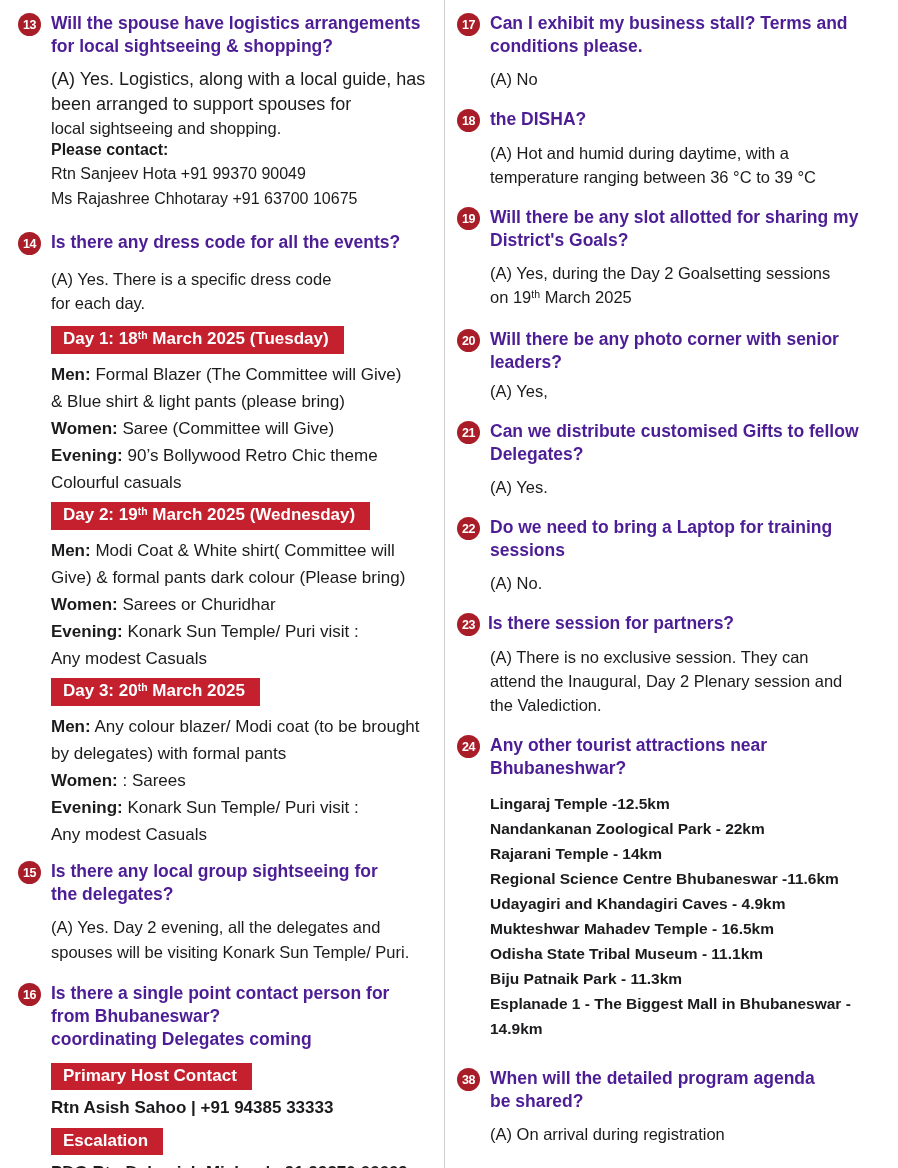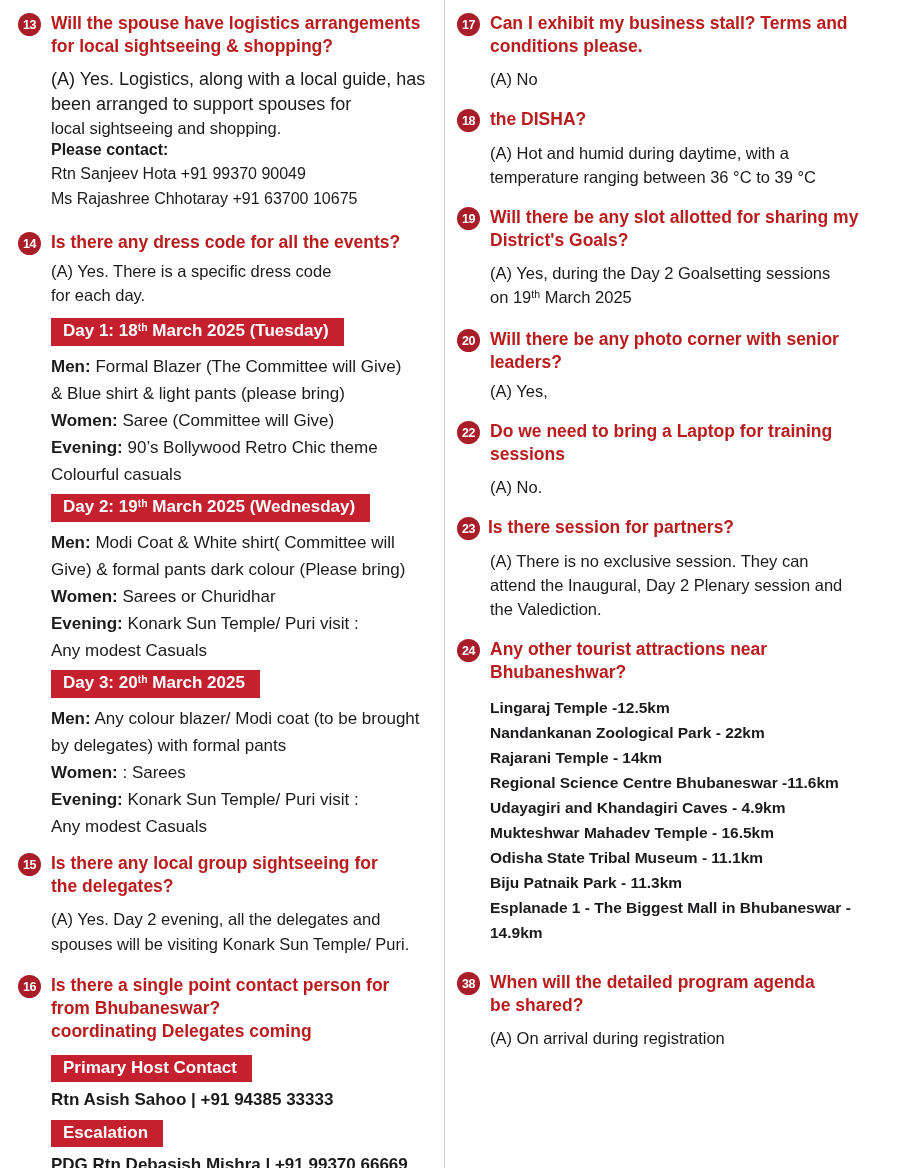--- a/index.html
+++ b/index.html
@@ -19,21 +19,21 @@
     flex:1; padding:12px 8px 10px 12px;
   }
   .qa { }
   .q-row { display:flex; gap:10px; align-items:flex-start; }
   .badge {
     flex:0 0 auto; width:23px; height:23px; border-radius:50%;
     background:#a81d28; color:#ffffff;
     display:inline-flex; align-items:center; justify-content:center;
     font-size:12.5px; font-weight:700; letter-spacing:-0.5px; margin-top:1px;
   }
-  .q-text { font-weight:700; color:#b91c1c; font-size:17.5px; line-height:23px; }
+  .q-text { font-weight:700; color:#4c1d95; font-size:17.5px; line-height:23px; }
   .q-line { display:block; }
   .ans { margin-left:33px; font-size:16.5px; line-height:24px; color:#1b1b1d; }
   .ans-big { font-size:18px; line-height:25px; }
   .ans-line { display:block; }
   .contact-label { margin-left:33px; font-weight:700; font-size:16px; line-height:22px; }
   .contact-line { margin-left:33px; font-size:16px; line-height:25px; }
   .band {
     display:inline-block; margin-left:33px;
     background:#c4202e; color:#ffffff; font-weight:700; font-size:17px;
     line-height:20px; padding:3px 15px 4px 12px;
@@ -65,21 +65,21 @@
       </div>
       <div class="ans" style="line-height:22px;">
         <span class="ans-line">local sightseeing and shopping.</span>
       </div>
       <div class="contact-label">Please contact:</div>
       <div class="contact-line">Rtn Sanjeev Hota +91 99370 90049</div>
       <div class="contact-line">Ms Rajashree Chhotaray +91 63700 10675</div>
     </div>
 
     <div class="qa" style="margin-bottom:12px;">
-      <div class="q-row" style="margin-bottom:4px;">
+      <div class="q-row" style="margin-bottom:12px;">
         <span class="badge">14</span>
         <div class="q-text">
           <span class="q-line">Is there any dress code for all the events?</span>
         </div>
       </div>
       <div class="ans" style="margin-bottom:11px;">
         <span class="ans-line">(A) Yes. There is a specific dress code</span>
         <span class="ans-line">for each day.</span>
       </div>
 
@@ -199,20 +199,32 @@
         <div class="q-text">
           <span class="q-line">Will there be any photo corner with senior</span>
           <span class="q-line">leaders?</span>
         </div>
       </div>
       <div class="ans">
         <span class="ans-line">(A) Yes,</span>
       </div>
     </div>
 
+    <div class="qa" style="margin-bottom:17px;">
+      <div class="q-row" style="margin-bottom:9px;">
+        <span class="badge">21</span>
+        <div class="q-text">
+          <span class="q-line">Can we distribute customised Gifts to fellow</span>
+          <span class="q-line">Delegates?</span>
+        </div>
+      </div>
+      <div class="ans">
+        <span class="ans-line">(A) Yes.</span>
+      </div>
+    </div>
 
     <div class="qa" style="margin-bottom:17px;">
       <div class="q-row" style="margin-bottom:9px;">
         <span class="badge">22</span>
         <div class="q-text">
           <span class="q-line">Do we need to bring a Laptop for training</span>
           <span class="q-line">sessions</span>
         </div>
       </div>
       <div class="ans">

